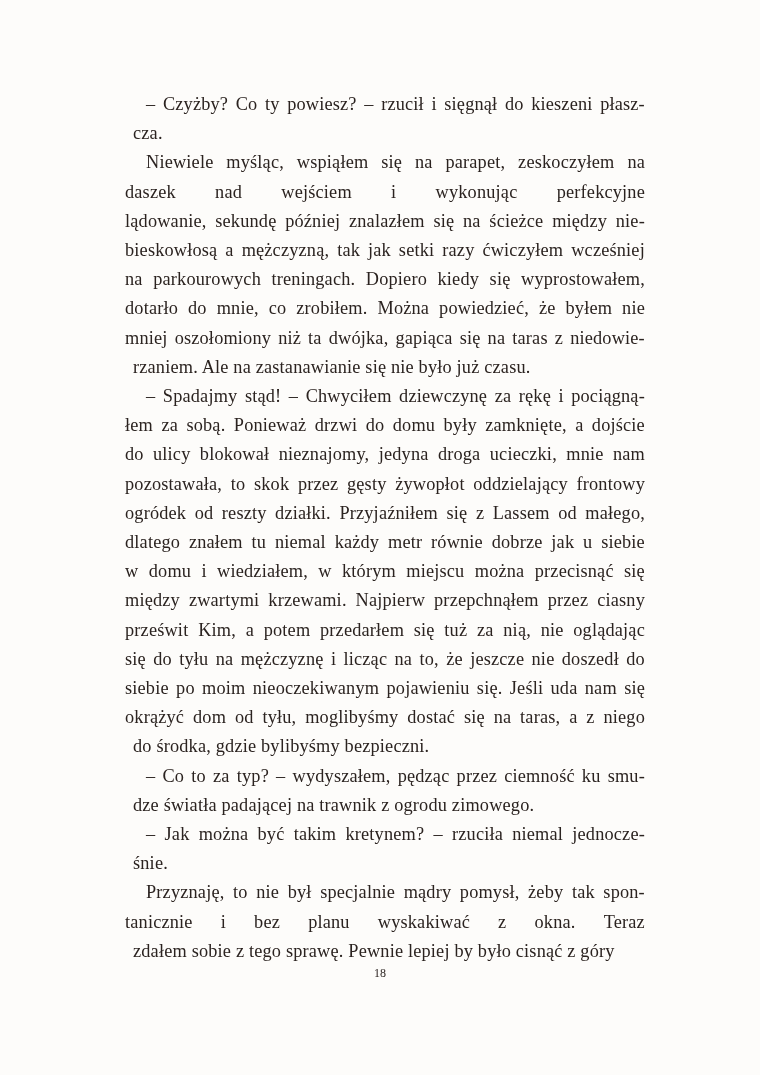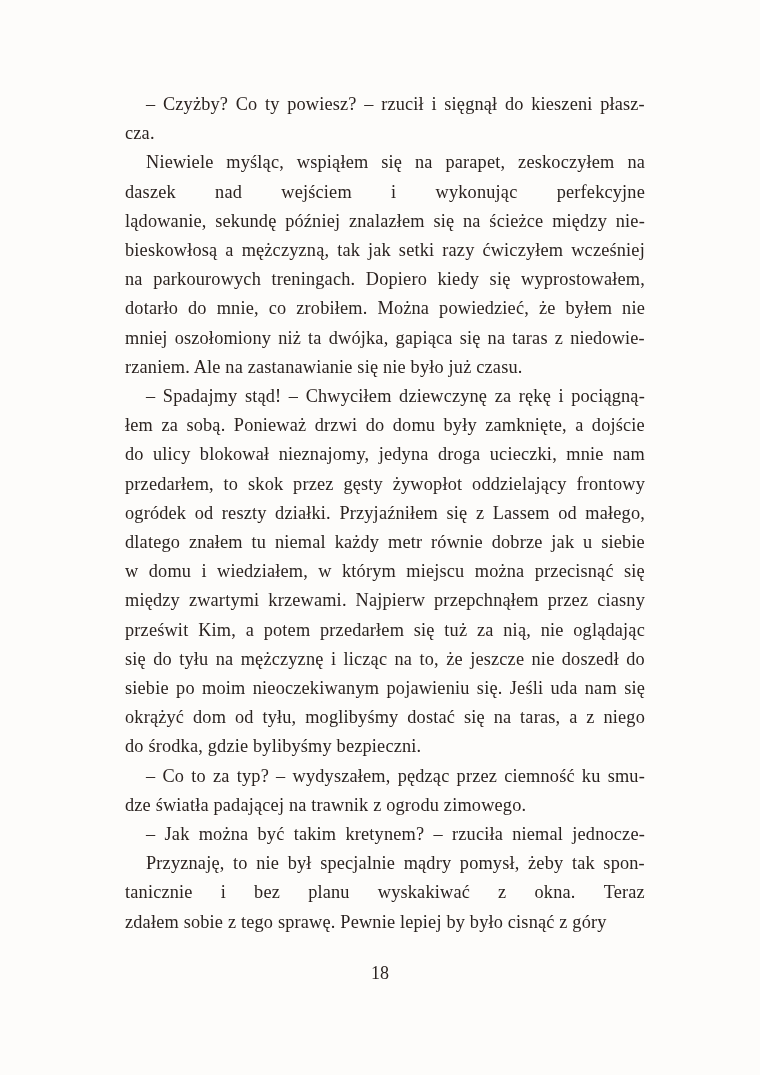--- a/index.html
+++ b/index.html
@@ -47,39 +47,40 @@
   }
 
   
   .line.justify {
     justify-content: space-between;
   }
 
   
   .line.last {
     justify-content: flex-start;
+    margin-left: 8px;
   }
 
   
   .line.indent {
     padding-left: 21px;
     width: 499px;
   }
 
   .word {
     white-space: pre;
   }
 
   .folio {
     position: absolute;
     left: 0;
     top: 963px;
     width: 760px;
     text-align: center;
-    font-size: 18px;
+    font-size: 12px;
     line-height: 20px;
     color: #2b2320;
     font-family: "Liberation Serif", "DejaVu Serif", serif;
   }
 </style>
 </head>
 <body>
 
 <div class="page">
 
@@ -95,37 +96,38 @@
         <div class="line justify"><span class="word">bieskowłosą</span><span class="word">a</span><span class="word">mężczyzną,</span><span class="word">tak</span><span class="word">jak</span><span class="word">setki</span><span class="word">razy</span><span class="word">ćwiczyłem</span><span class="word">wcześniej</span></div>
         <div class="line justify"><span class="word">na</span><span class="word">parkourowych</span><span class="word">treningach.</span><span class="word">Dopiero</span><span class="word">kiedy</span><span class="word">się</span><span class="word">wyprostowałem,</span></div>
         <div class="line justify"><span class="word">dotarło</span><span class="word">do</span><span class="word">mnie,</span><span class="word">co</span><span class="word">zrobiłem.</span><span class="word">Można</span><span class="word">powiedzieć,</span><span class="word">że</span><span class="word">byłem</span><span class="word">nie</span></div>
         <div class="line justify"><span class="word">mniej</span><span class="word">oszołomiony</span><span class="word">niż</span><span class="word">ta</span><span class="word">dwójka,</span><span class="word">gapiąca</span><span class="word">się</span><span class="word">na</span><span class="word">taras</span><span class="word">z</span><span class="word">niedowie-</span></div>
         <div class="line last"><span class="word">rzaniem. Ale na zastanawianie się nie było już czasu.</span></div>
       </div>
       <div class="para">
         <div class="line indent justify"><span class="word">–</span><span class="word">Spadajmy</span><span class="word">stąd!</span><span class="word">–</span><span class="word">Chwyciłem</span><span class="word">dziewczynę</span><span class="word">za</span><span class="word">rękę</span><span class="word">i</span><span class="word">pociągną-</span></div>
         <div class="line justify"><span class="word">łem</span><span class="word">za</span><span class="word">sobą.</span><span class="word">Ponieważ</span><span class="word">drzwi</span><span class="word">do</span><span class="word">domu</span><span class="word">były</span><span class="word">zamknięte,</span><span class="word">a</span><span class="word">dojście</span></div>
         <div class="line justify"><span class="word">do</span><span class="word">ulicy</span><span class="word">blokował</span><span class="word">nieznajomy,</span><span class="word">jedyna</span><span class="word">droga</span><span class="word">ucieczki,</span><span class="word">mnie</span><span class="word">nam</span></div>
-        <div class="line justify"><span class="word">przedarłem,</span><span class="word">to</span><span class="word">skok</span><span class="word">przez</span><span class="word">gęsty</span><span class="word">żywopłot</span><span class="word">oddzielający</span><span class="word">frontowy</span></div>
+        <div class="line justify"><span class="word">pozostawała,</span><span class="word">to</span><span class="word">skok</span><span class="word">przez</span><span class="word">gęsty</span><span class="word">żywopłot</span><span class="word">oddzielający</span><span class="word">frontowy</span></div>
         <div class="line justify"><span class="word">ogródek</span><span class="word">od</span><span class="word">reszty</span><span class="word">działki.</span><span class="word">Przyjaźniłem</span><span class="word">się</span><span class="word">z</span><span class="word">Lassem</span><span class="word">od</span><span class="word">małego,</span></div>
         <div class="line justify"><span class="word">dlatego</span><span class="word">znałem</span><span class="word">tu</span><span class="word">niemal</span><span class="word">każdy</span><span class="word">metr</span><span class="word">równie</span><span class="word">dobrze</span><span class="word">jak</span><span class="word">u</span><span class="word">siebie</span></div>
         <div class="line justify"><span class="word">w</span><span class="word">domu</span><span class="word">i</span><span class="word">wiedziałem,</span><span class="word">w</span><span class="word">którym</span><span class="word">miejscu</span><span class="word">można</span><span class="word">przecisnąć</span><span class="word">się</span></div>
         <div class="line justify"><span class="word">między</span><span class="word">zwartymi</span><span class="word">krzewami.</span><span class="word">Najpierw</span><span class="word">przepchnąłem</span><span class="word">przez</span><span class="word">ciasny</span></div>
         <div class="line justify"><span class="word">prześwit</span><span class="word">Kim,</span><span class="word">a</span><span class="word">potem</span><span class="word">przedarłem</span><span class="word">się</span><span class="word">tuż</span><span class="word">za</span><span class="word">nią,</span><span class="word">nie</span><span class="word">oglądając</span></div>
         <div class="line justify"><span class="word">się</span><span class="word">do</span><span class="word">tyłu</span><span class="word">na</span><span class="word">mężczyznę</span><span class="word">i</span><span class="word">licząc</span><span class="word">na</span><span class="word">to,</span><span class="word">że</span><span class="word">jeszcze</span><span class="word">nie</span><span class="word">doszedł</span><span class="word">do</span></div>
         <div class="line justify"><span class="word">siebie</span><span class="word">po</span><span class="word">moim</span><span class="word">nieoczekiwanym</span><span class="word">pojawieniu</span><span class="word">się.</span><span class="word">Jeśli</span><span class="word">uda</span><span class="word">nam</span><span class="word">się</span></div>
         <div class="line justify"><span class="word">okrążyć</span><span class="word">dom</span><span class="word">od</span><span class="word">tyłu,</span><span class="word">moglibyśmy</span><span class="word">dostać</span><span class="word">się</span><span class="word">na</span><span class="word">taras,</span><span class="word">a</span><span class="word">z</span><span class="word">niego</span></div>
         <div class="line last"><span class="word">do środka, gdzie bylibyśmy bezpieczni.</span></div>
       </div>
       <div class="para">
         <div class="line indent justify"><span class="word">–</span><span class="word">Co</span><span class="word">to</span><span class="word">za</span><span class="word">typ?</span><span class="word">–</span><span class="word">wydyszałem,</span><span class="word">pędząc</span><span class="word">przez</span><span class="word">ciemność</span><span class="word">ku</span><span class="word">smu-</span></div>
         <div class="line last"><span class="word">dze światła padającej na trawnik z ogrodu zimowego.</span></div>
       </div>
       <div class="para">
         <div class="line indent justify"><span class="word">–</span><span class="word">Jak</span><span class="word">można</span><span class="word">być</span><span class="word">takim</span><span class="word">kretynem?</span><span class="word">–</span><span class="word">rzuciła</span><span class="word">niemal</span><span class="word">jednocze-</span></div>
+        <div class="line last"><span class="word">śnie.</span></div>
       </div>
       <div class="para">
         <div class="line indent justify"><span class="word">Przyznaję,</span><span class="word">to</span><span class="word">nie</span><span class="word">był</span><span class="word">specjalnie</span><span class="word">mądry</span><span class="word">pomysł,</span><span class="word">żeby</span><span class="word">tak</span><span class="word">spon-</span></div>
         <div class="line justify"><span class="word">tanicznie</span><span class="word">i</span><span class="word">bez</span><span class="word">planu</span><span class="word">wyskakiwać</span><span class="word">z</span><span class="word">okna.</span><span class="word">Teraz</span></div>
         <div class="line last"><span class="word">zdałem sobie z tego sprawę. Pewnie lepiej by było cisnąć z góry</span></div>
       </div>
     </div>
 
   <div class="folio">18</div>
 

